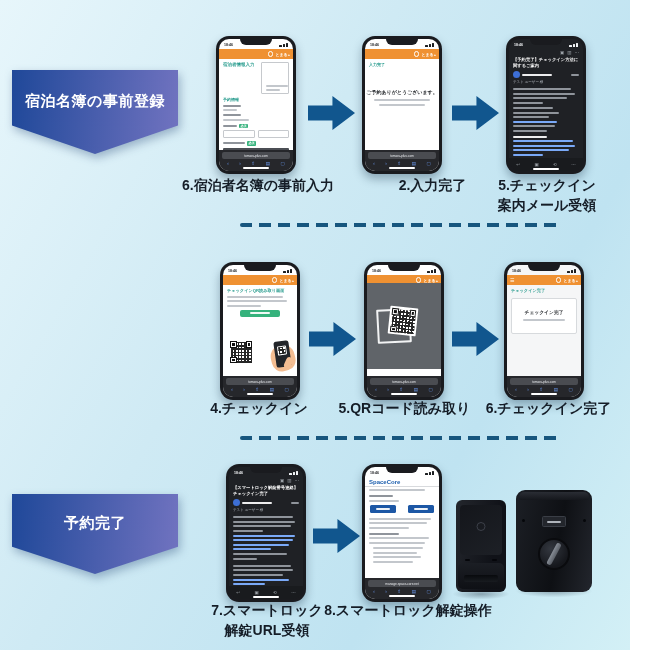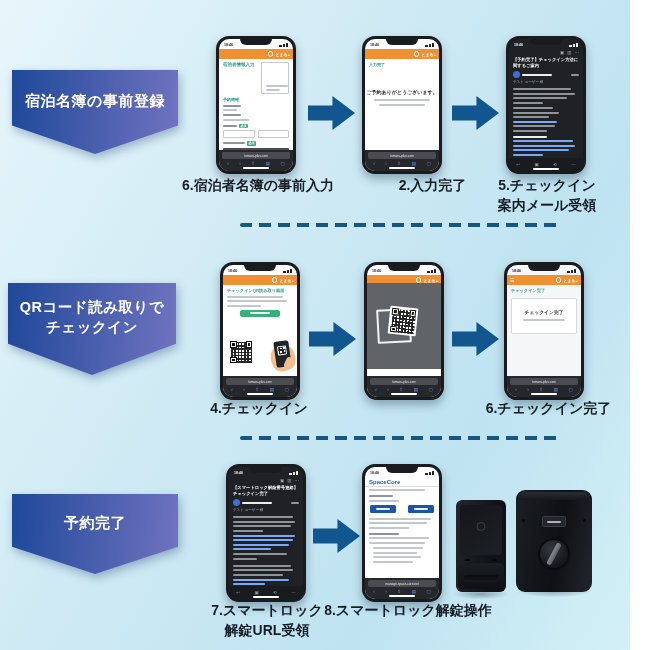--- a/index.html
+++ b/index.html
@@ -274,24 +274,20 @@
     <div class="notch"></div>
   </div>
 
   <div class="cap" style="left:158px;top:176px;width:200px;">6.宿泊者名簿の事前入力</div>
   <div class="cap" style="left:344px;top:176px;width:145px;margin-left:16px;">2.入力完了</div>
   <div class="cap" style="left:468px;top:176px;width:158px;">5.チェックイン
 案内メール受領</div>
 
   <div class="dash" style="left:240px;top:223px;width:318px;"></div>
 
-  <div class="banner-wrap" style="left:8px;top:283px;width:168px;height:92px;">
-    <div class="banner" style="font-size:14.5px;">QRコード読み取りで
-チェックイン</div>
-  </div>
 
   <div class="phone" style="left:220px;top:262px;">
     <div class="screen">
       <div class="status">
         <span>18:46</span>
         <span class="sig">
             <i></i>
             <i></i>
             <i></i>
           </span>
@@ -413,20 +409,21 @@
           <span>▤</span>
           <span>▢</span>
         </div>
         <div class="homebar"></div>
       </div>
     </div>
     <div class="notch"></div>
   </div>
 
   <div class="cap" style="left:185px;top:399px;width:148px;">4.チェックイン</div>
+  <div class="cap" style="left:322px;top:399px;width:165px;">5.QRコード読み取り</div>
   <div class="cap" style="left:466px;top:399px;width:165px;">6.チェックイン完了</div>
 
   <div class="dash" style="left:240px;top:436px;width:318px;"></div>
 
   <div class="banner-wrap" style="left:12px;top:494px;width:166px;height:80px;">
     <div class="banner">予約完了</div>
   </div>
 
   <div class="phone" style="left:226px;top:464px;">
     <div class="screen mail">

